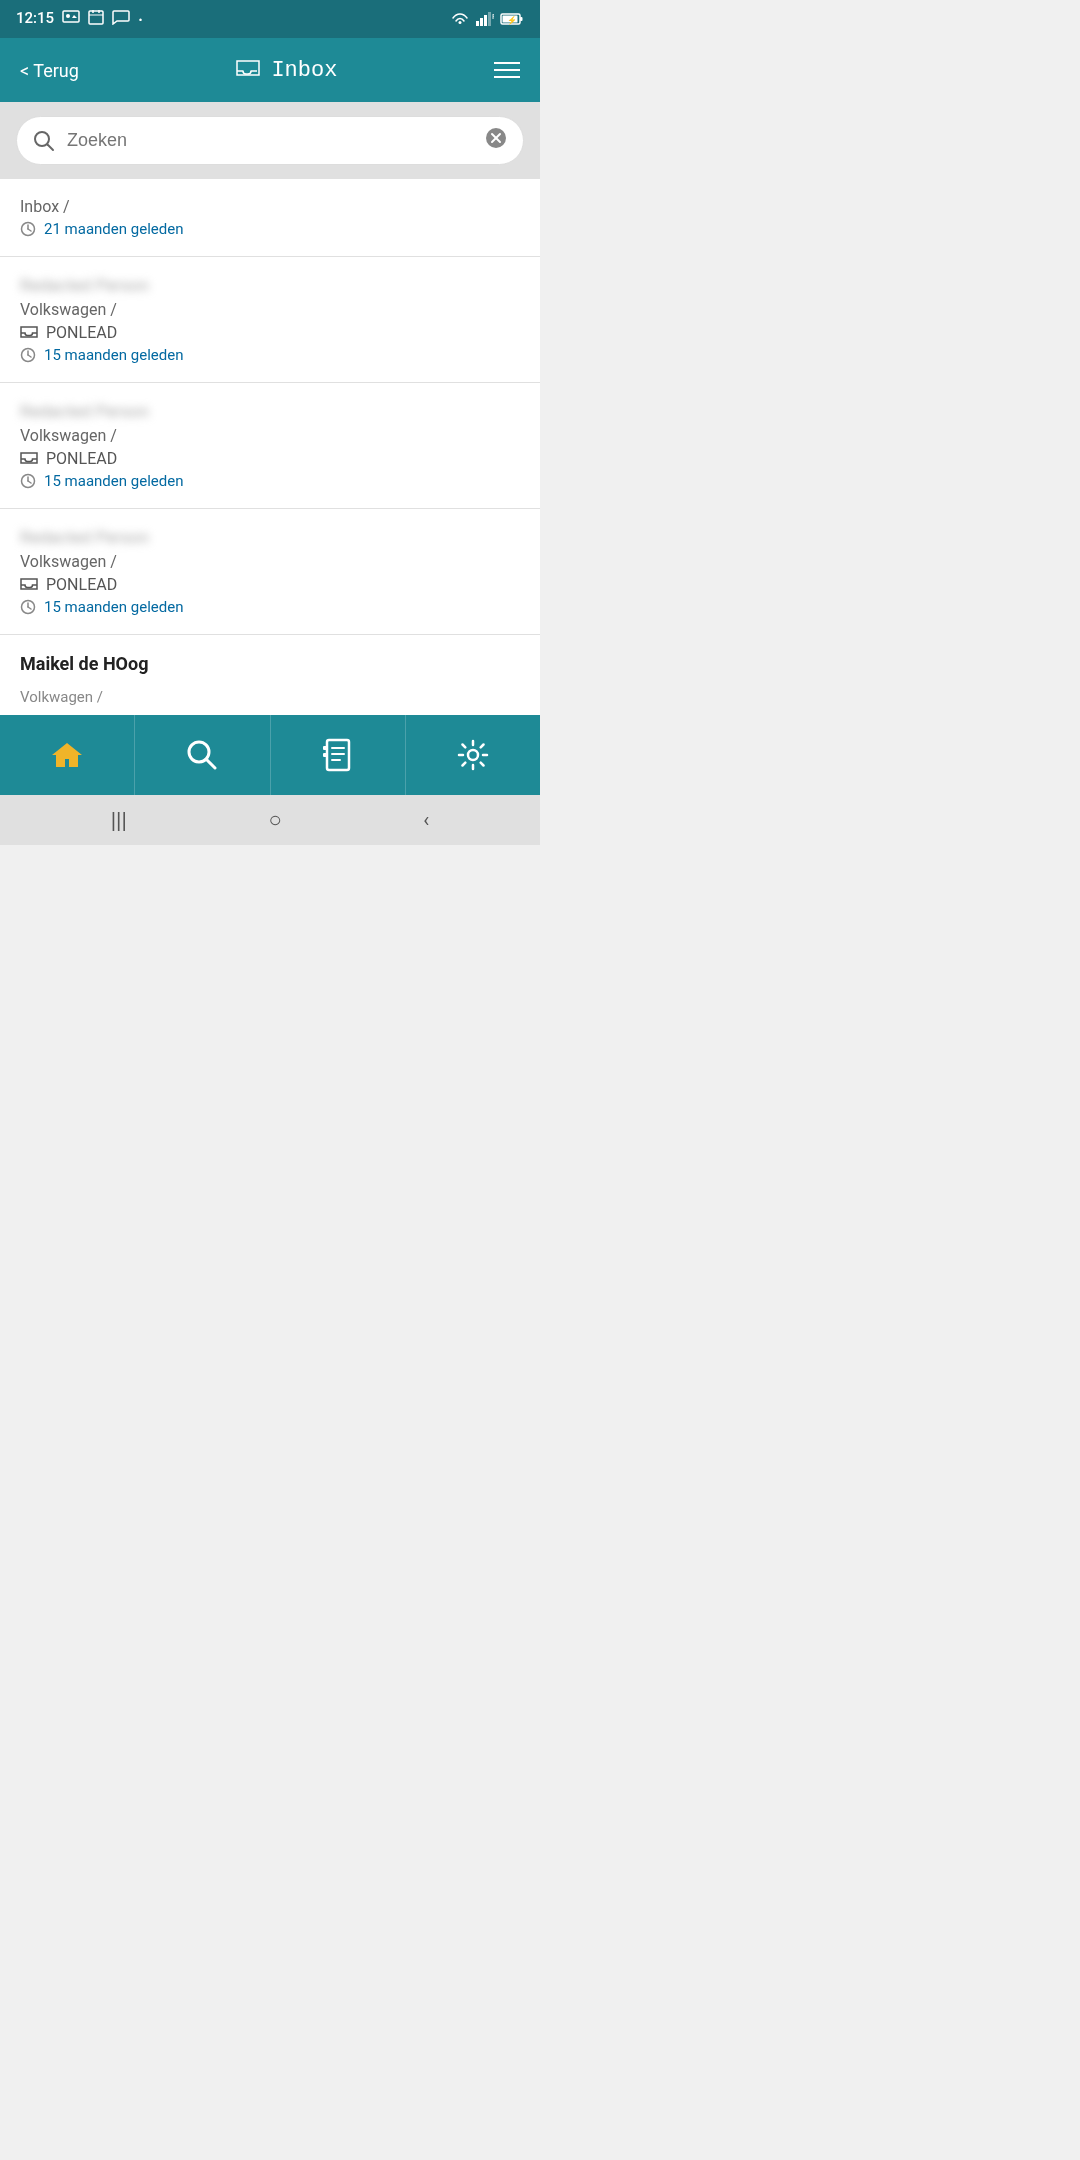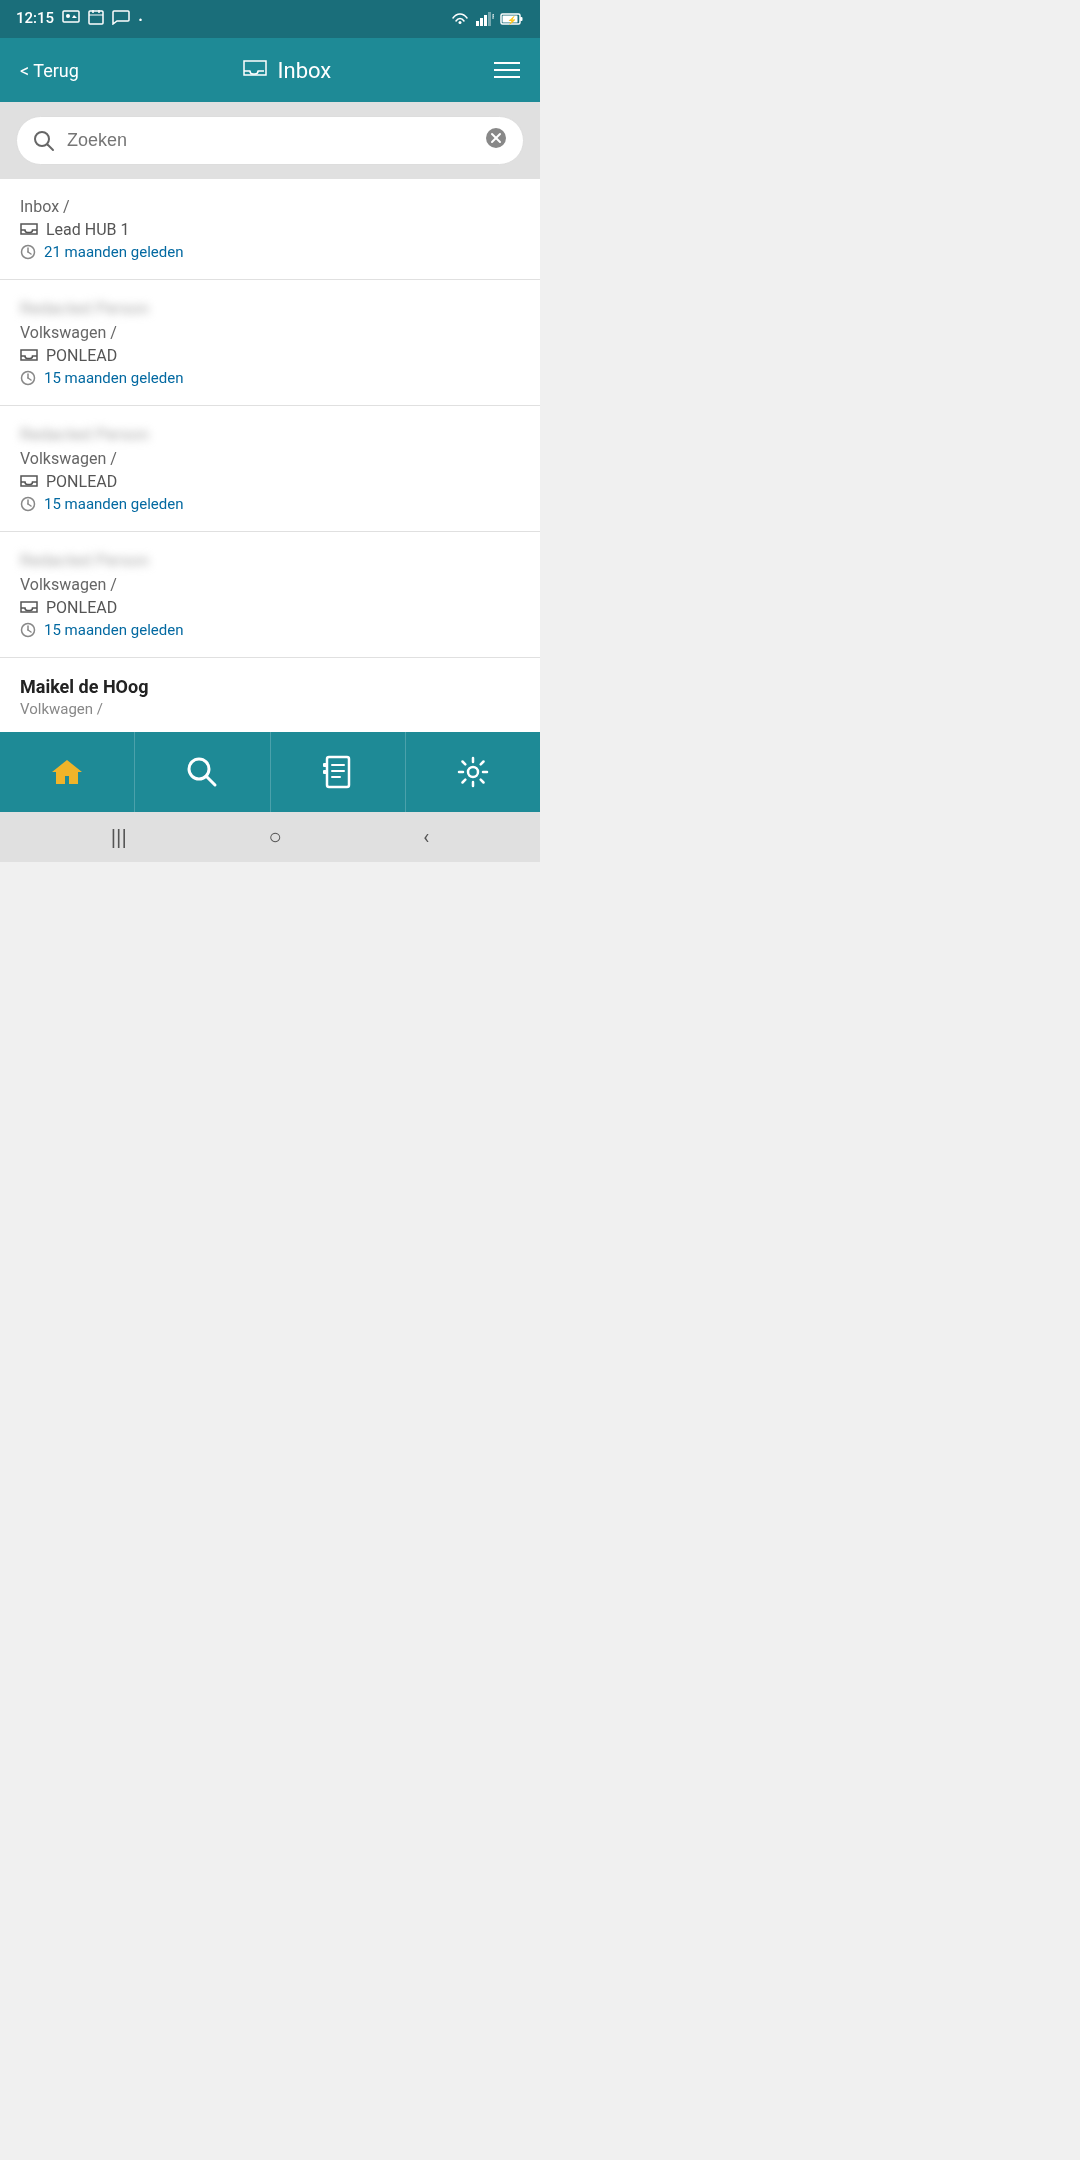--- a/index.html
+++ b/index.html
@@ -55,20 +55,21 @@
       gap: 4px;
       cursor: pointer;
     }
     .nav-title {
       color: white;
       font-size: 22px;
       font-weight: 400;
       display: flex;
       align-items: center;
       gap: 10px;
+      font-family: Liberation Mono, monospace;
     }
     .menu-icon {
       color: white;
       font-size: 22px;
       cursor: pointer;
       display: flex;
       flex-direction: column;
       gap: 5px;
     }
     .menu-icon span {
@@ -271,27 +272,20 @@
         <line x1="15" y1="7" x2="7" y2="15" stroke="white" stroke-width="2" stroke-linecap="round"></line>
       </svg>
     </span>
   </div>
 </div>
 
 <div class="list-container">
 
   <div class="list-item">
     <div class="brand-line">Inbox /</div>
-    <div class="hub-line">
-      <svg width="18" height="16" viewBox="0 0 18 16">
-        <path d="M1 2h16v10H1V2z" stroke="#555" stroke-width="1.5" fill="none"></path>
-        <path d="M1 8h4c0 1.5 1 2.5 2.5 2.5H10c1.5 0 2.5-1 2.5-2.5H17" stroke="#555" stroke-width="1.5" fill="none"></path>
-      </svg>
-      <span>Lead HUB 1</span>
-    </div>
     <div class="time-line">
       <svg width="16" height="16" viewBox="0 0 16 16">
         <circle cx="8" cy="8" r="6.5" stroke="#888" stroke-width="1.5" fill="none"></circle>
         <line x1="8" y1="4" x2="8" y2="8" stroke="#888" stroke-width="1.5" stroke-linecap="round"></line>
         <line x1="8" y1="8" x2="11" y2="10" stroke="#888" stroke-width="1.5" stroke-linecap="round"></line>
       </svg>
       <span>21 maanden geleden</span>
     </div>
   </div>
 
@@ -349,21 +343,21 @@
       <svg width="16" height="16" viewBox="0 0 16 16">
         <circle cx="8" cy="8" r="6.5" stroke="#888" stroke-width="1.5" fill="none"></circle>
         <line x1="8" y1="4" x2="8" y2="8" stroke="#888" stroke-width="1.5" stroke-linecap="round"></line>
         <line x1="8" y1="8" x2="11" y2="10" stroke="#888" stroke-width="1.5" stroke-linecap="round"></line>
       </svg>
       <span>15 maanden geleden</span>
     </div>
   </div>
 
   <div class="list-item" style="padding-bottom:10px; overflow:hidden; max-height:80px;">
-    <div class="contact-name visible" style="font-weight:bold;font-size:18px;color:#222;filter:none;margin-bottom:3px;">Maikel de HOog</div>
+    <div class="contact-name visible" style="font-weight:bold;font-size:18px;color:#222;filter:none;margin-bottom:14px;">Maikel de HOog</div>
     <div class="brand-line" style="color:#888;font-size:15px;">Volkwagen /</div>
   </div>
 
 </div>
 
 <div class="bottom-nav">
   <div class="bottom-nav-item">
 
     <svg width="36" height="32" viewBox="0 0 36 32">
       <path d="M18 4L3 16h4v12h9v-8h4v8h9V16h4z" fill="#f0b429"></path>

